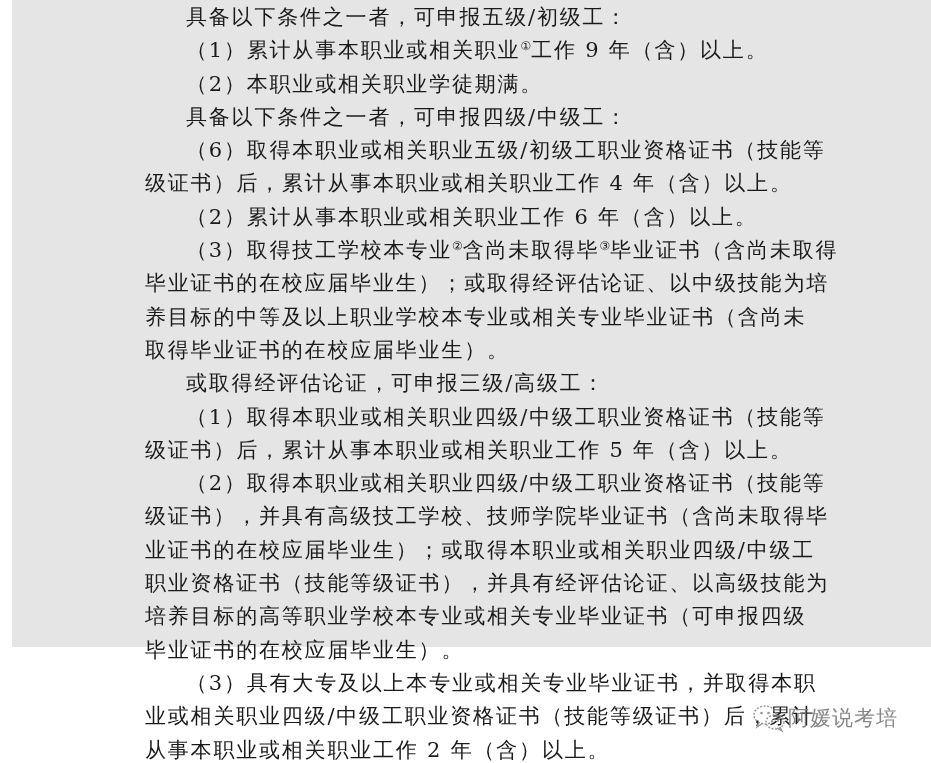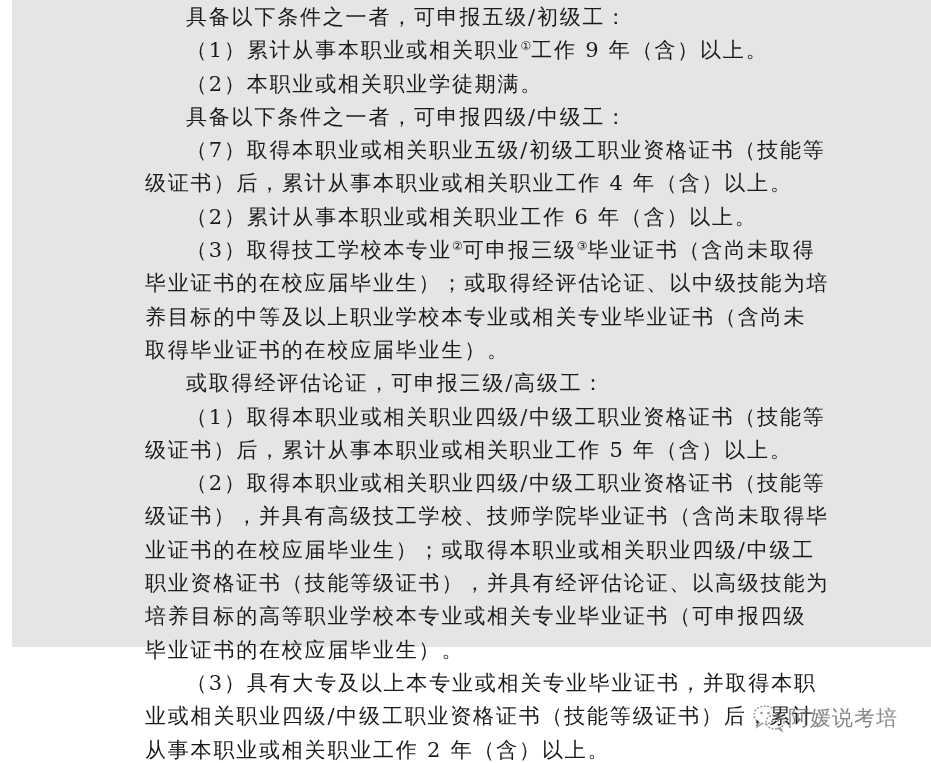--- a/index.html
+++ b/index.html
@@ -74,24 +74,24 @@
 </style>
 </head>
 <body>
 
 <div class="page">
   <div class="text-col" id="doc-body">
       <span class="line indent">具备以下条件之一者，可申报五级/初级工：</span>
       <span class="line indent"><span>（1）累计从事本职业或相关职业</span><sup class="note">①</sup><span>工作 9 年（含）以上。</span></span>
       <span class="line indent"><span>（2）本职业或相关职业学徒期满。</span></span>
       <span class="line indent">具备以下条件之一者，可申报四级/中级工：</span>
-      <span class="line indent"><span>（7）取得本职业或相关职业五级/初级工职业资格证书（技能等</span></span>
+      <span class="line indent"><span>（6）取得本职业或相关职业五级/初级工职业资格证书（技能等</span></span>
       <span class="line"><span>级证书）后，累计从事本职业或相关职业工作 4 年（含）以上。</span></span>
       <span class="line indent"><span>（2）累计从事本职业或相关职业工作 6 年（含）以上。</span></span>
-      <span class="line indent"><span>（3）取得技工学校本专业</span><sup class="note">②</sup><span>可申报三级</span><sup class="note">③</sup><span>毕业证书（含尚未取得</span></span>
+      <span class="line indent"><span>（3）取得技工学校本专业</span><sup class="note">②</sup><span>含尚未取得毕</span><sup class="note">③</sup><span>毕业证书（含尚未取得</span></span>
       <span class="line"><span>毕业证书的在校应届毕业生）；或取得经评估论证、以中级技能为培</span></span>
       <span class="line"><span>养目标的中等及以上职业学校本专业或相关专业毕业证书（含尚未</span></span>
       <span class="line"><span>取得毕业证书的在校应届毕业生）。</span></span>
       <span class="line indent">或取得经评估论证，可申报三级/高级工：</span>
       <span class="line indent"><span>（1）取得本职业或相关职业四级/中级工职业资格证书（技能等</span></span>
       <span class="line"><span>级证书）后，累计从事本职业或相关职业工作 5 年（含）以上。</span></span>
       <span class="line indent"><span>（2）取得本职业或相关职业四级/中级工职业资格证书（技能等</span></span>
       <span class="line"><span>级证书），并具有高级技工学校、技师学院毕业证书（含尚未取得毕</span></span>
       <span class="line"><span>业证书的在校应届毕业生）；或取得本职业或相关职业四级/中级工</span></span>
       <span class="line"><span>职业资格证书（技能等级证书），并具有经评估论证、以高级技能为</span></span>

